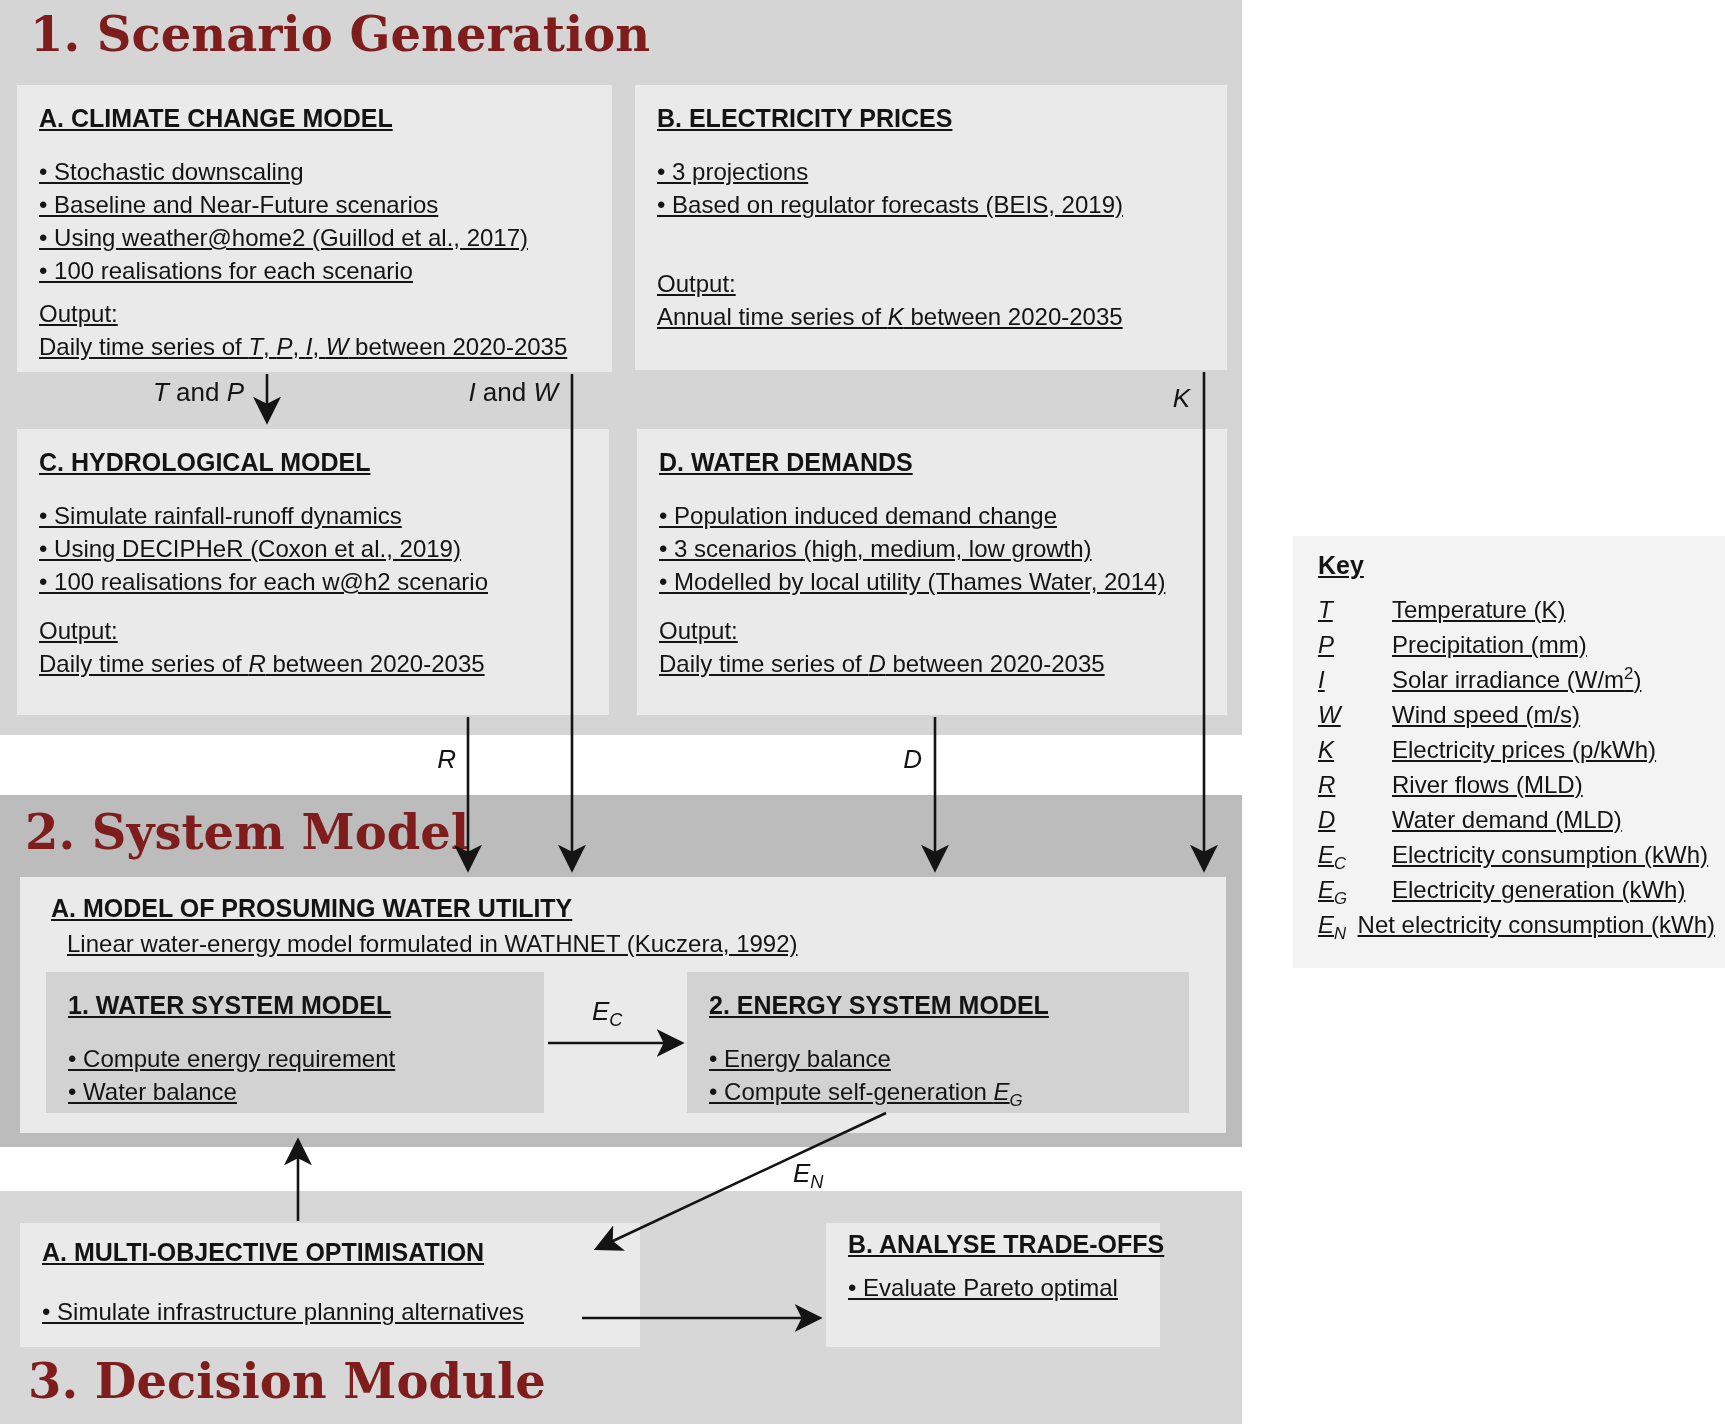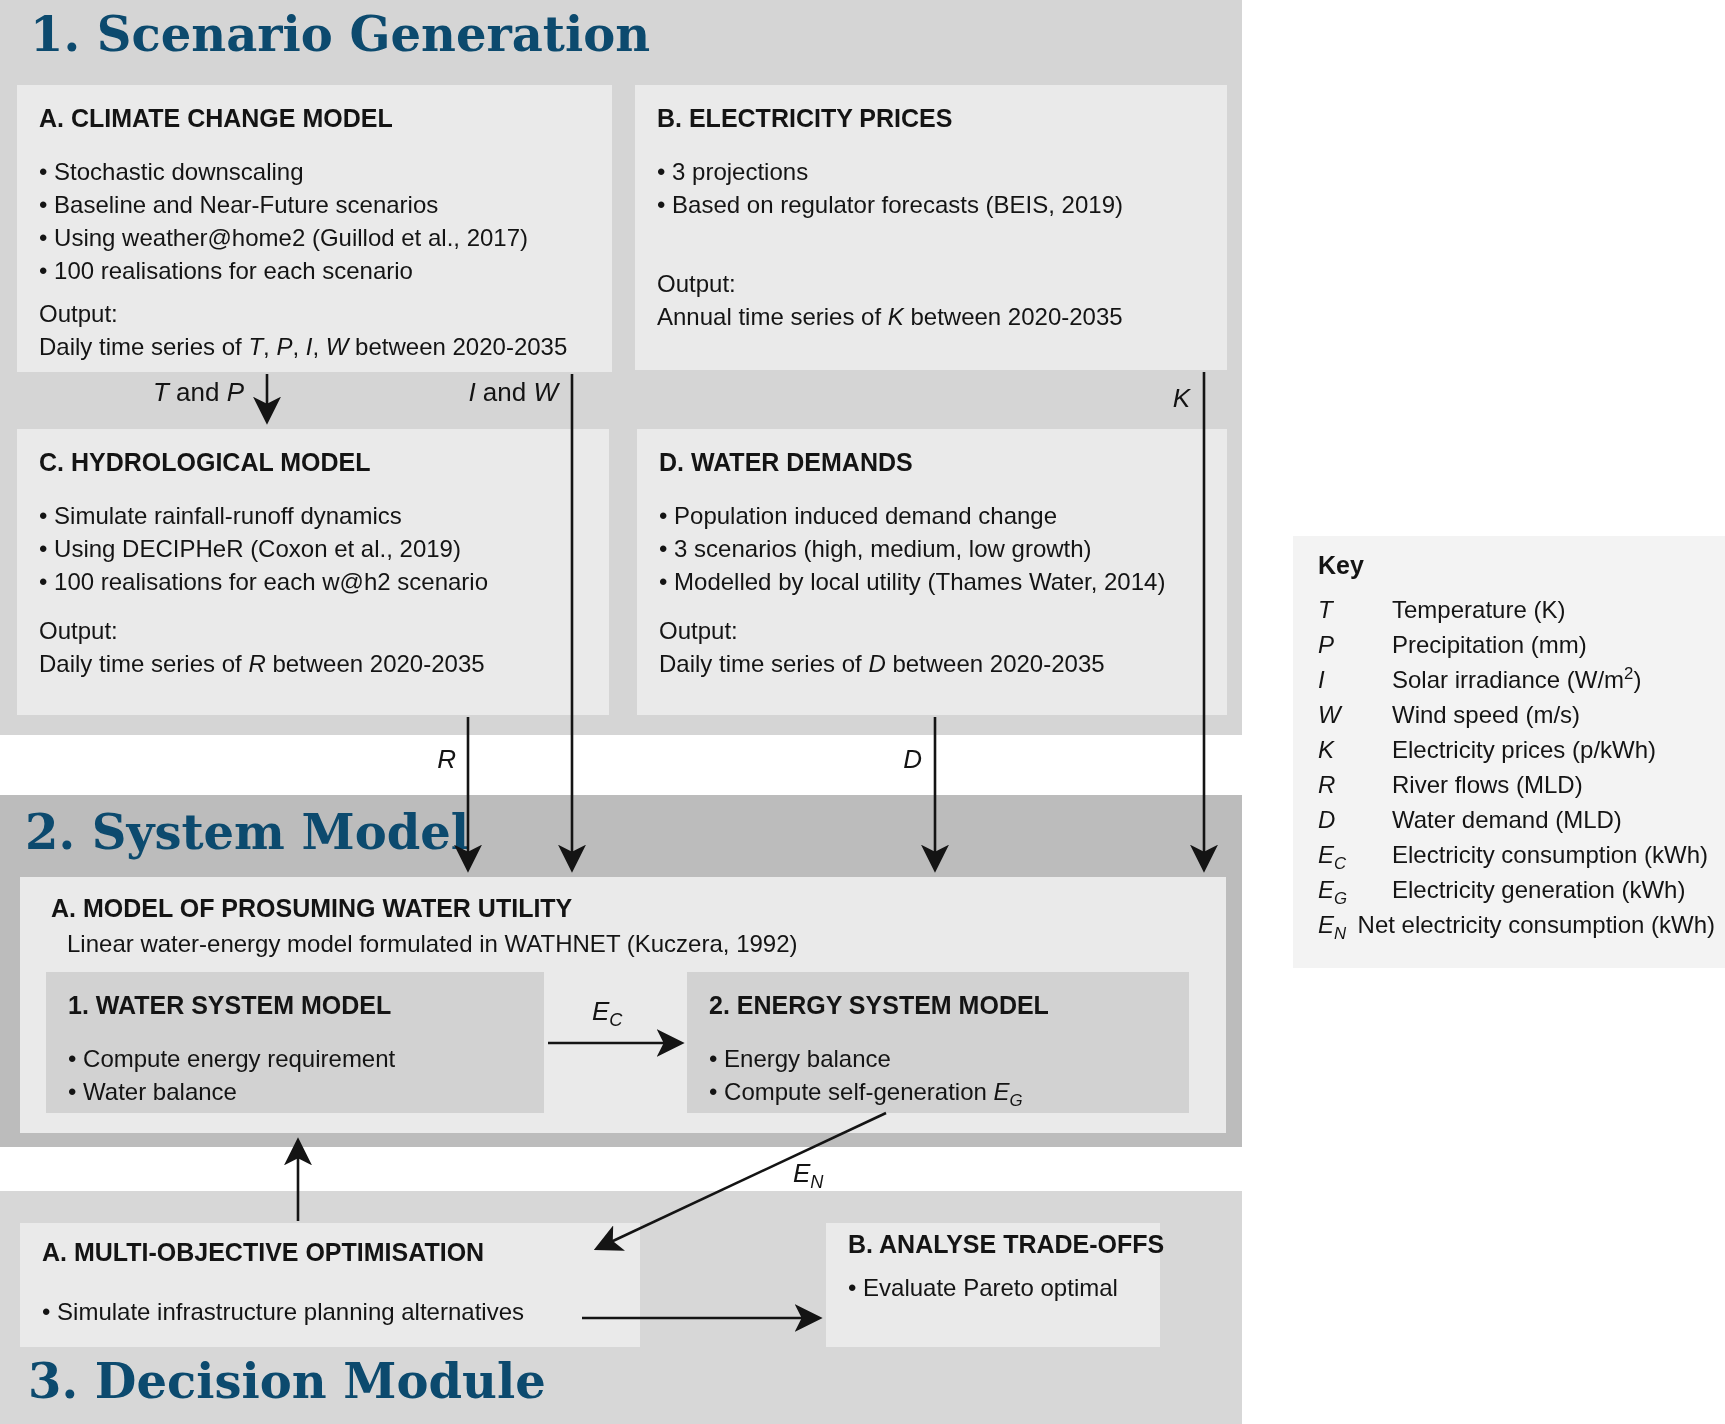--- a/index.html
+++ b/index.html
@@ -4,22 +4,22 @@
 <style>
   html,body{margin:0;padding:0;background:#fff;}
   #page{position:relative;width:1725px;height:1424px;background:#fff;overflow:hidden;
         font-family:"Liberation Sans",sans-serif;color:#141414;}
   .abs{position:absolute;}
   .band{position:absolute;left:0;width:1242px;}
   .band-1{background:var(--band-light,#d5d5d5);}
   .band-2{background:var(--band-dark,#bcbcbc);}
   .band-3{background:var(--band-light3,#d7d7d7);}
   .sec-title{position:absolute;font-family:"DejaVu Serif",serif;font-weight:bold;
-             font-size:48px;line-height:52px;color:#0c4a6e;white-space:nowrap;}
-  .box{position:absolute;background:var(--box-light,#eaeaea);box-sizing:border-box;}
+             font-size:48px;line-height:52px;color:#7f1d1d;white-space:nowrap;}
+  .box{position:absolute;background:var(--box-light,#eaeaea);box-sizing:border-box;text-decoration:underline;}
   .box-mid{background:var(--box-mid,#d2d2d2);}
   .box-pad{padding:18px 14px 0 22px;}
   .box-title{font-weight:bold;font-size:25px;line-height:30px;white-space:nowrap;}
   .bullets{margin-top:22px;font-size:24px;line-height:33px;}
   .line{white-space:nowrap;}
   .output{font-size:24px;line-height:33px;}
   .flow-label{position:absolute;font-size:26px;line-height:30px;white-space:nowrap;}
   .it{font-style:italic;}
   sub{font-size:70%;line-height:0;}
   sup{font-size:70%;line-height:0;}

